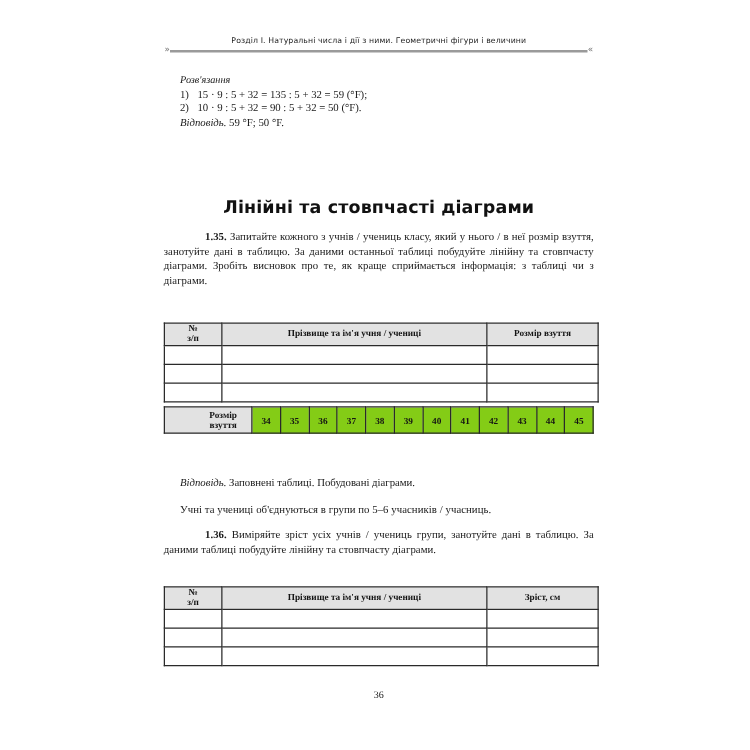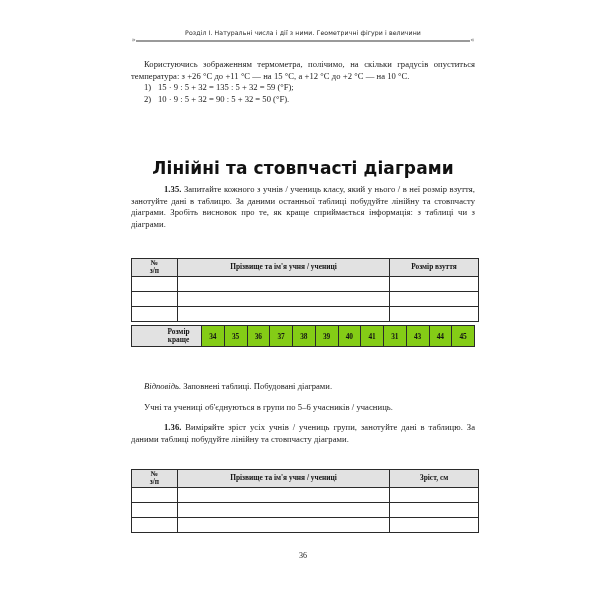--- a/index.html
+++ b/index.html
@@ -92,21 +92,21 @@
     margin: 0;
     padding-left: 13px;
   }
   .ans .w { font-style: italic; }
   b.task { font-weight: bold; margin-left: 20px; }
 
   
   .section-title {
     font-family: "DejaVu Sans", "Liberation Sans", sans-serif;
     font-weight: bold;
-    font-size: 17px;
+    font-size: 14px;
     text-align: center;
     color: #111;
     letter-spacing: 0.1px;
   }
 
   
   table.grid {
     border-collapse: collapse;
     width: 344px;
     table-layout: fixed;
@@ -170,23 +170,24 @@
     <div class="runhead">
       <div class="runhead-text">Розділ І. Натуральні числа і дії з ними. Геометричні фігури і величини</div>
       <div class="runhead-rule">
         <span class="endmark">»</span>
         <span class="bar"></span>
         <span class="endmark">«</span>
       </div>
     </div>
 
     <div style="position:absolute; left:0; top:58px; width:344px;">
-      <p class="para indent" style="margin-top:1px;">Користуючись зображенням термометра, полічимо, на скільки градусів опуститься температура: з +26 °C до +11 °C — на 15 °C, а +12 °C до +2 °C — на 10 °C.</p>
+      <p class="ital" style="padding-left:13px;">Розв'язання</p>
       <p class="num-line" style="margin-top:0;"><span class="lbl">1)</span><span>15 · 9 : 5 + 32 = 135 : 5 + 32 = 59 (°F);</span></p>
       <p class="num-line"><span class="lbl">2)</span><span>10 · 9 : 5 + 32 = 90 : 5 + 32 = 50 (°F).</span></p>
+      <p class="ans"><span class="w">Відповідь.</span> <span>59 °F; 50 °F.</span></p>
     </div>
 
     <div class="section-title" style="position:absolute; left:0; top:158px; width:344px;">Лінійні та стовпчасті діаграми</div>
 
     <div style="position:absolute; left:0; top:184px; width:344px;">
       <p class="para indent"><b class="task">1.35.</b> <span>Запитайте кожного з учнів / учениць класу, який у нього / в неї розмір взуття, занотуйте дані в таблицю. За даними останньої таблиці побудуйте лінійну та стовпчасту діаграми. Зробіть висновок про те, як краще сприймається інформація: з таблиці чи з діаграми.</span></p>
     </div>
 
     <table class="grid" style="position:absolute; left:0; top:258px;">
       <thead>
@@ -216,31 +217,31 @@
           <td class="body-cell"></td>
         </tr>
       </tbody>
     </table>
 
     <table class="grid" style="position:absolute; left:0; top:325px;">
       <tbody>
         <tr>
           <th class="side-lbl hdr-two" style="width:45px;padding-left:24px;">
             <span>Розмір</span><br>
-            <span>краще</span>
+            <span>взуття</span>
           </th>
           <td class="size-val">34</td>
           <td class="size-val">35</td>
           <td class="size-val">36</td>
           <td class="size-val">37</td>
           <td class="size-val">38</td>
           <td class="size-val">39</td>
           <td class="size-val">40</td>
           <td class="size-val">41</td>
-          <td class="size-val">31</td>
+          <td class="size-val">42</td>
           <td class="size-val">43</td>
           <td class="size-val">44</td>
           <td class="size-val">45</td>
         </tr>
       </tbody>
     </table>
 
     <div style="position:absolute; left:0; top:381px; width:344px;">
       <p class="ans" style="padding-left:13px;"><span class="w">Відповідь.</span> <span>Заповнені таблиці. Побудовані діаграми.</span></p>
       <p class="para indent" style="margin-top:9px;">Учні та учениці об'єднуються в групи по 5–6 учасників / учасниць.</p>

